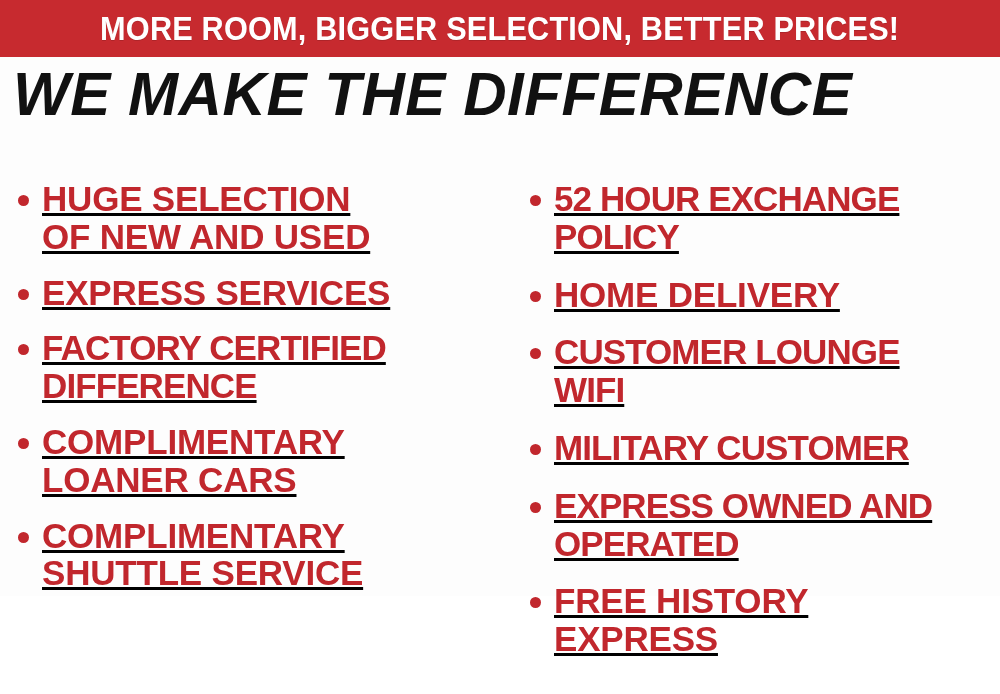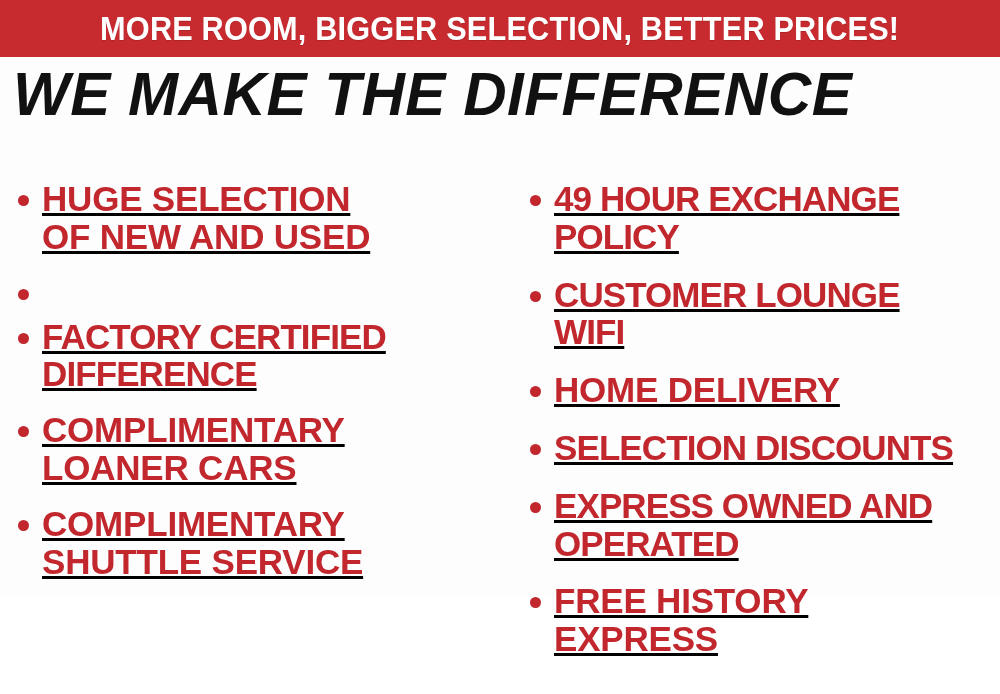--- a/index.html
+++ b/index.html
@@ -152,20 +152,21 @@
     <div class="col col-left">
 
       <div class="bullet-item">
         <span class="bullet-dot"></span>
         <span class="bullet-label">HUGE SELECTION
 OF NEW AND USED</span>
       </div>
 
       <div class="bullet-item">
         <span class="bullet-dot"></span>
+        <span class="bullet-label">EXPRESS SERVICES</span>
       </div>
 
       <div class="bullet-item">
         <span class="bullet-dot"></span>
         <span class="bullet-label tight">FACTORY CERTIFIED
 DIFFERENCE</span>
       </div>
 
       <div class="bullet-item">
         <span class="bullet-dot"></span>
@@ -178,38 +179,38 @@
         <span class="bullet-label">COMPLIMENTARY
 SHUTTLE SERVICE</span>
       </div>
 
     </div>
 
     <div class="col col-right">
 
       <div class="bullet-item">
         <span class="bullet-dot"></span>
-        <span class="bullet-label tight">49 HOUR EXCHANGE
+        <span class="bullet-label tight">52 HOUR EXCHANGE
 POLICY</span>
+      </div>
+
+      <div class="bullet-item">
+        <span class="bullet-dot"></span>
+        <span class="bullet-label">HOME DELIVERY</span>
       </div>
 
       <div class="bullet-item">
         <span class="bullet-dot"></span>
         <span class="bullet-label tight">CUSTOMER LOUNGE
 WIFI</span>
       </div>
 
       <div class="bullet-item">
         <span class="bullet-dot"></span>
-        <span class="bullet-label">HOME DELIVERY</span>
-      </div>
-
-      <div class="bullet-item">
-        <span class="bullet-dot"></span>
-        <span class="bullet-label tight">SELECTION DISCOUNTS</span>
+        <span class="bullet-label tight">MILITARY CUSTOMER</span>
       </div>
 
       <div class="bullet-item">
         <span class="bullet-dot"></span>
         <span class="bullet-label tight">EXPRESS OWNED AND
 OPERATED</span>
       </div>
 
       <div class="bullet-item">
         <span class="bullet-dot"></span>

